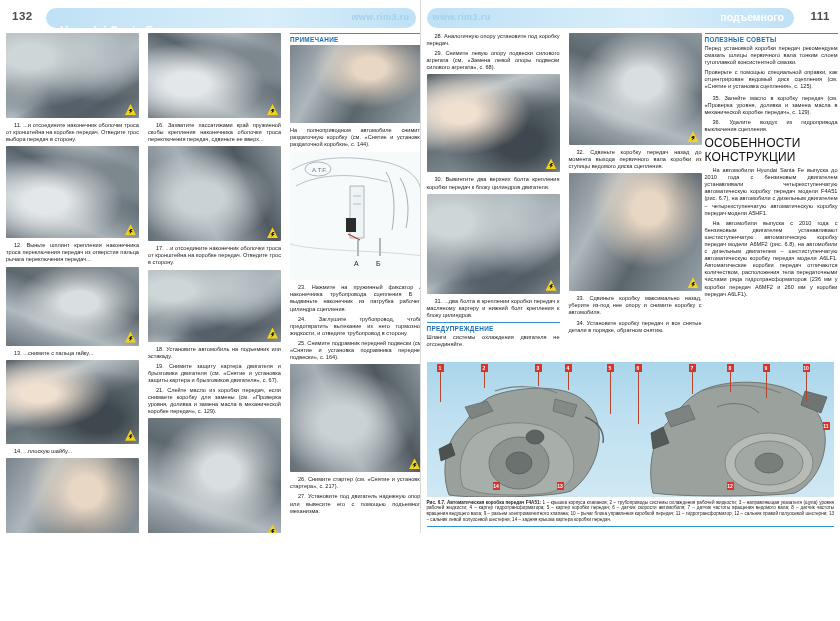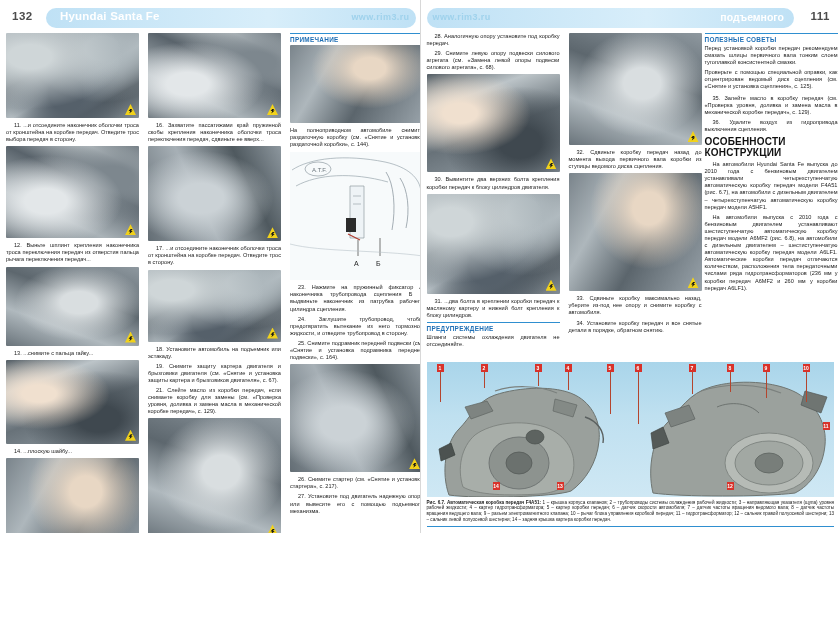--- a/index.html
+++ b/index.html
@@ -21,21 +21,21 @@
     border-radius:10px;
   }
   .left .hdr-bar{left:46px;right:4px;}
   .right .hdr-bar{left:6px;right:46px;}
   .pagenum{
     position:absolute;top:2px;font-size:11.5px;color:#4c4c4c;font-weight:bold;letter-spacing:.5px;
   }
   .left .pagenum{left:12px;}
   .right .pagenum{right:10px;}
   .hdr-title{
-    position:absolute;top:2px;left:60px;font-size:11.5px;color:#ffffff;font-weight:bold;
+    position:absolute;top:16px;left:60px;font-size:11.5px;color:#ffffff;font-weight:bold;
     letter-spacing:.2px;
   }
   .hdr-site{
     position:absolute;top:4px;font-size:9px;font-weight:bold;color:#9fd2ec;letter-spacing:.4px;
   }
   .left .hdr-site{right:10px;}
   .right .hdr-site{left:12px;}
   .right .hdr-sect{
     position:absolute;top:3px;right:56px;font-size:10.5px;color:#ffffff;font-weight:bold;
   }
@@ -112,21 +112,21 @@
     margin:0 0 2px 0;text-transform:uppercase;
   }
   .box-warn .box-title{color:#1f6fb5;}
 
   
   h1.sect{
     font-size:13px;line-height:14.5px;color:#1f6fb5;font-weight:bold;
     margin:6px 0 4px 0;letter-spacing:.2px;
   }
   h2.sub{
-    font-size:10px;color:#111;font-weight:bold;margin:0 0 3px 0;letter-spacing:.2px;
+    font-size:12px;color:#111;font-weight:normal;margin:0 0 3px 0;letter-spacing:.2px;
   }
 
   
   .figwrap{position:absolute;left:6px;right:6px;bottom:6px;}
   .figure{
     position:relative;width:100%;height:135px;overflow:hidden;
     background:linear-gradient(180deg,#a9d5ea 0%,#bfe0f0 40%,#cfe8f4 100%);
   }
   .unit{position:absolute;bottom:0;}
   .unit .body{position:absolute;inset:0;}

